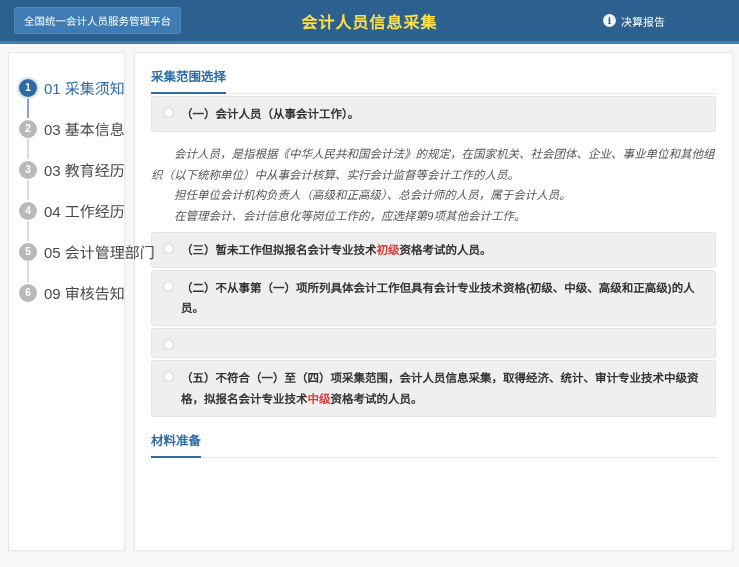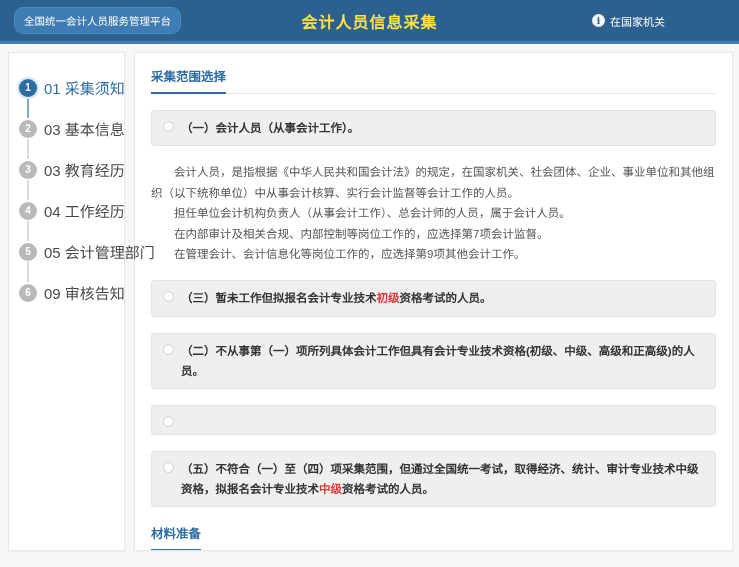--- a/index.html
+++ b/index.html
@@ -19,21 +19,21 @@
     align-items:center;
     padding:0 14px;
     position:relative;
   }
   .platform-btn {
     background:#3e7cb3;
     border:1px solid #4e8abc;
     color:#fff;
     font-size:10.5px;
     padding:5px 9px;
-    border-radius:9px;
+    border-radius:3px;
     cursor:pointer;
     white-space:nowrap;
   }
   .header-title {
     position:absolute;
     left:0; right:0;
     text-align:center;
     color:#fde047;
     font-size:16px;
     font-weight:bold;
@@ -136,56 +136,56 @@
     border-bottom:2px solid #2e6da4;
     margin-bottom:-1px;
   }
   .option {
     display:flex;
     align-items:flex-start;
     background:#efefef;
     border:1px solid #e3e3e3;
     border-radius:3px;
     padding:7px 12px 7px 9px;
-    margin:16px 0;
+    margin:2px 0;
     cursor:pointer;
   }
   .radio {
     width:11px; height:11px;
     flex:none;
     border-radius:50%;
     background:#fdfdfd;
     border:1px solid #d2d2d2;
     margin:3px 7px 0 2px;
   }
   .option-label {
     font-size:11.5px;
     font-weight:bold;
     color:#333;
     line-height:1.75;
   }
   .red { color:#e13b39; }
-  .notice { margin:12px 0 6px 0; }
+  .notice { margin:12px 0 6px 0;font-style:italic; }
   .para {
     font-size:11.5px;
     color:#555;
     line-height:1.78;
     text-indent:2em;
   }
   .materials-head { margin-top:13px; }
 </style>
 </head>
 <body>
 
 <div class="header">
   <button class="platform-btn">全国统一会计人员服务管理平台</button>
   <div class="header-title">会计人员信息采集</div>
   <div class="guide">
     <span class="info-icon">i</span>
-    <span>在国家机关</span>
+    <span>决算报告</span>
   </div>
 </div>
 
 <div class="page">
 
   <div class="card sidebar">
     <div class="step active">
       <span class="step-circle">1</span>
       <span class="step-label">01 采集须知</span>
     </div>
@@ -217,42 +217,41 @@
       <span class="section-title">采集范围选择</span>
     </div>
 
     <div class="option">
       <span class="radio"></span>
       <span class="option-label"><span>（一）会计人员（从事会计工作）。</span><span class="red"></span><span></span></span>
     </div>
 
     <div class="notice">
       <p class="para">会计人员，是指根据《中华人民共和国会计法》的规定，在国家机关、社会团体、企业、事业单位和其他组织（以下统称单位）中从事会计核算、实行会计监督等会计工作的人员。</p>
-      <p class="para">担任单位会计机构负责人（从事会计工作）、总会计师的人员，属于会计人员。</p>
-      <p class="para">在内部审计及相关合规、内部控制等岗位工作的，应选择第7项会计监督。</p>
+      <p class="para">担任单位会计机构负责人（高级和正高级）、总会计师的人员，属于会计人员。</p>
       <p class="para">在管理会计、会计信息化等岗位工作的，应选择第9项其他会计工作。</p>
     </div>
 
     <div class="option">
       <span class="radio"></span>
       <span class="option-label"><span>（三）暂未工作但拟报名会计专业技术</span><span class="red">初级</span><span>资格考试的人员。</span></span>
     </div>
 
     <div class="option">
       <span class="radio"></span>
       <span class="option-label"><span>（二）不从事第（一）项所列具体会计工作但具有会计专业技术资格(初级、中级、高级和正高级)的人员。</span><span class="red"></span><span></span></span>
     </div>
 
     <div class="option">
       <span class="radio"></span>
     </div>
 
     <div class="option">
       <span class="radio"></span>
-      <span class="option-label"><span>（五）不符合（一）至（四）项采集范围，但通过全国统一考试，取得经济、统计、审计专业技术中级资格，拟报名会计专业技术</span><span class="red">中级</span><span>资格考试的人员。</span></span>
+      <span class="option-label"><span>（五）不符合（一）至（四）项采集范围，会计人员信息采集，取得经济、统计、审计专业技术中级资格，拟报名会计专业技术</span><span class="red">中级</span><span>资格考试的人员。</span></span>
     </div>
 
     <div class="section-head materials-head">
       <span class="section-title">材料准备</span>
     </div>
 
   </div>
 </div>
 
 </body></html>

